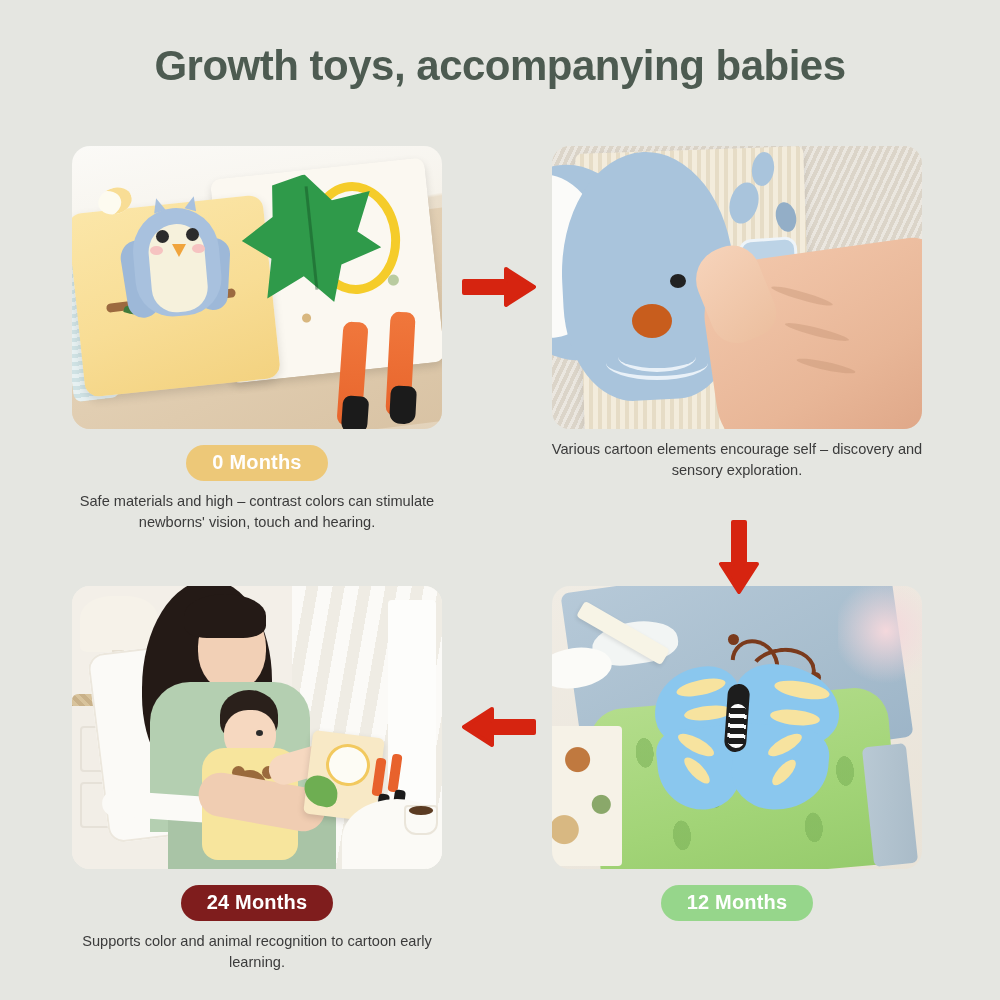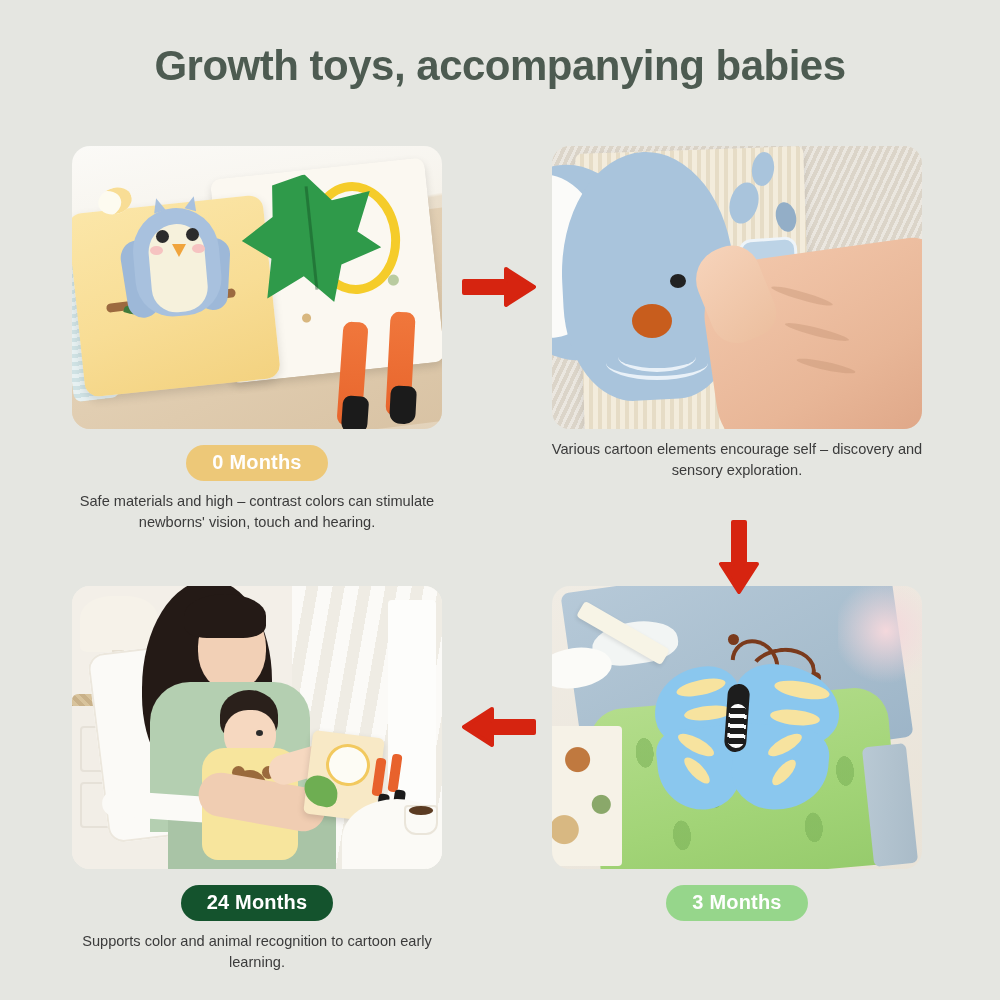--- a/index.html
+++ b/index.html
@@ -595,21 +595,21 @@
       <div class="bookleaf"></div>
       <div class="bleg1"></div>
       <div class="bleg2"></div>
       <div class="bfoot1"></div>
       <div class="bfoot2"></div>
       <div class="table"></div>
       <div class="cup"></div>
       <div class="coffee"></div>
     </div>
     <div class="badge-row">
-      <span class="badge" style="background: #14532d;">24 Months</span>
+      <span class="badge" style="background: #7f1d1d;">24 Months</span>
     </div>
     <div class="caption">Supports color and animal recognition to cartoon early learning.</div>
   </div>
 
   <div class="cell cell-br">
     <div class="photo p4">
       <div class="bluepage"></div>
       <div class="cloud1"></div>
       <div class="cloud2"></div>
       <div class="greenpage"></div>
@@ -631,21 +631,21 @@
       <div class="bm bm3"></div>
       <div class="bm bm4"></div>
       <div class="bm bm5"></div>
       <div class="bm bm6"></div>
       <div class="bm bm7"></div>
       <div class="bm bm8"></div>
       <div class="bbody"></div>
       <div class="bstripes"></div>
     </div>
     <div class="badge-row">
-      <span class="badge" style="background: rgb(150, 214, 139);">3 Months</span>
+      <span class="badge" style="background: rgb(150, 214, 139);">12 Months</span>
     </div>
   </div>
 
   <svg class="arrow arrow-h arrow-right" viewBox="0 0 74 42">
     <path d="M2 15 H44 V3 L72 21 L44 39 V27 H2 Z" fill="#d62410" stroke="#d62410" stroke-width="4" stroke-linejoin="round"></path>
   </svg>
 
   <svg class="arrow arrow-v arrow-down" viewBox="0 0 42 74">
     <path d="M15 2 H27 V44 H39 L21 72 L3 44 H15 Z" fill="#d62410" stroke="#d62410" stroke-width="4" stroke-linejoin="round"></path>
   </svg>

